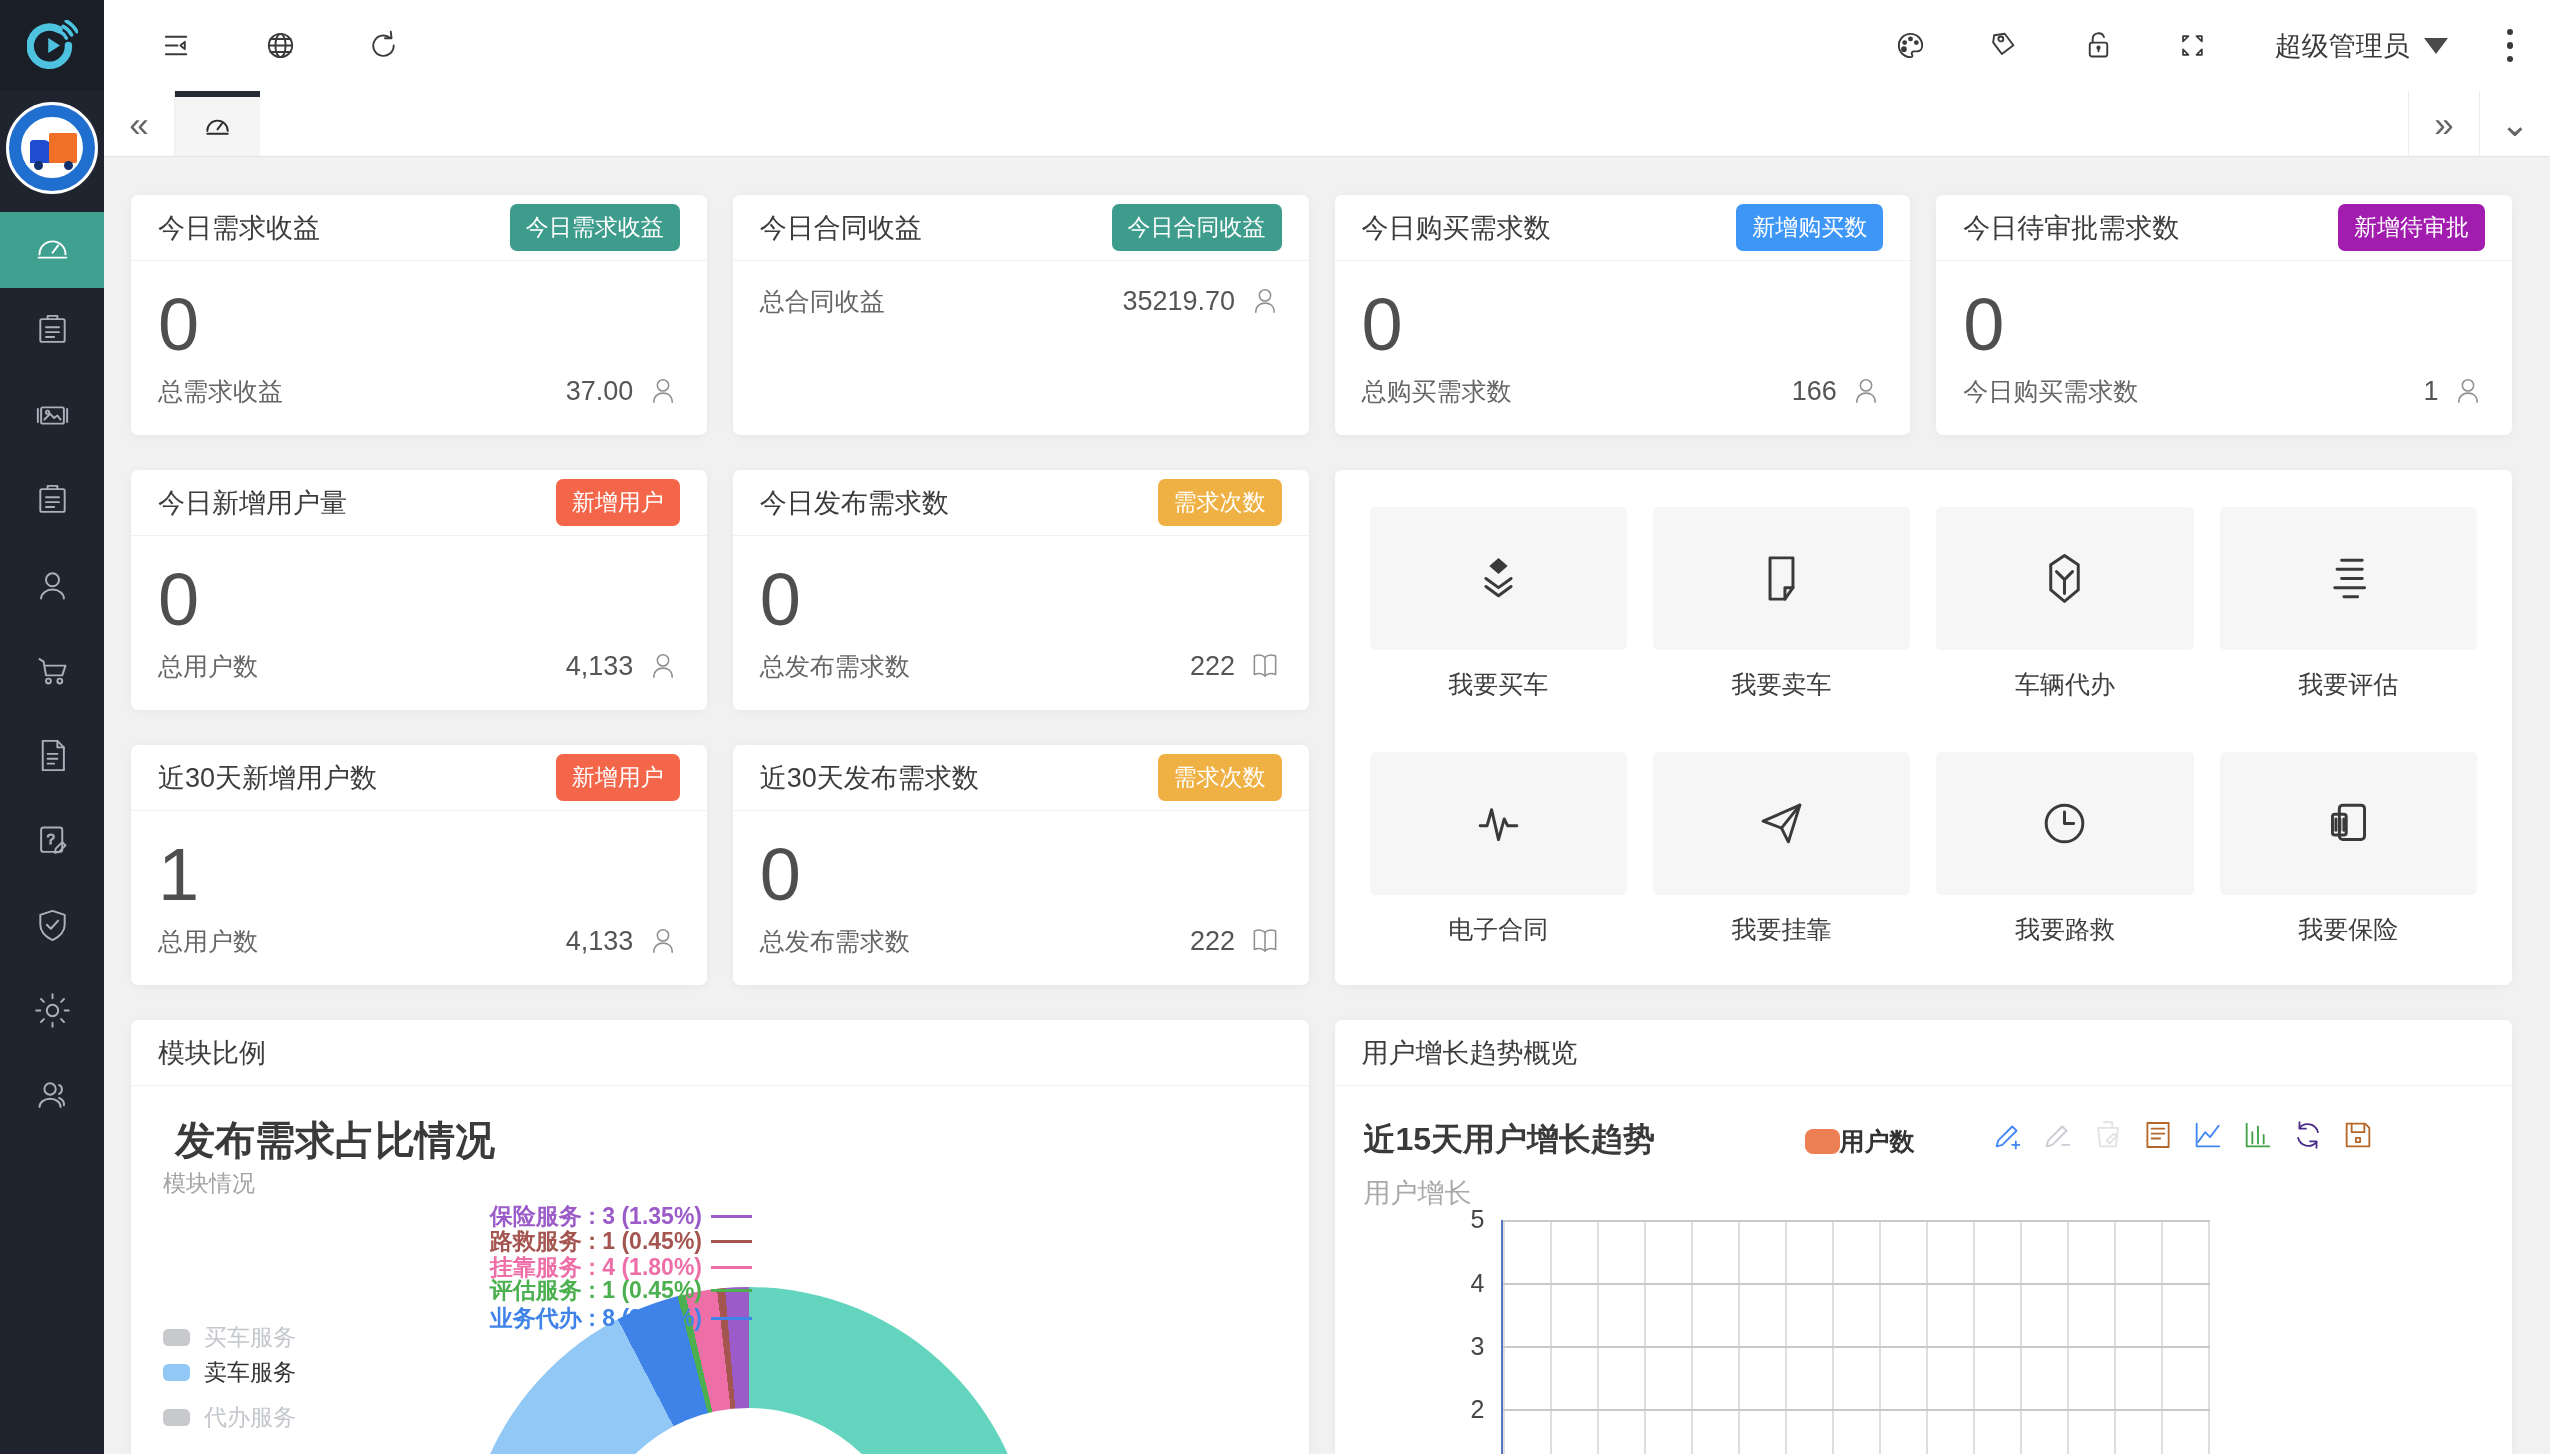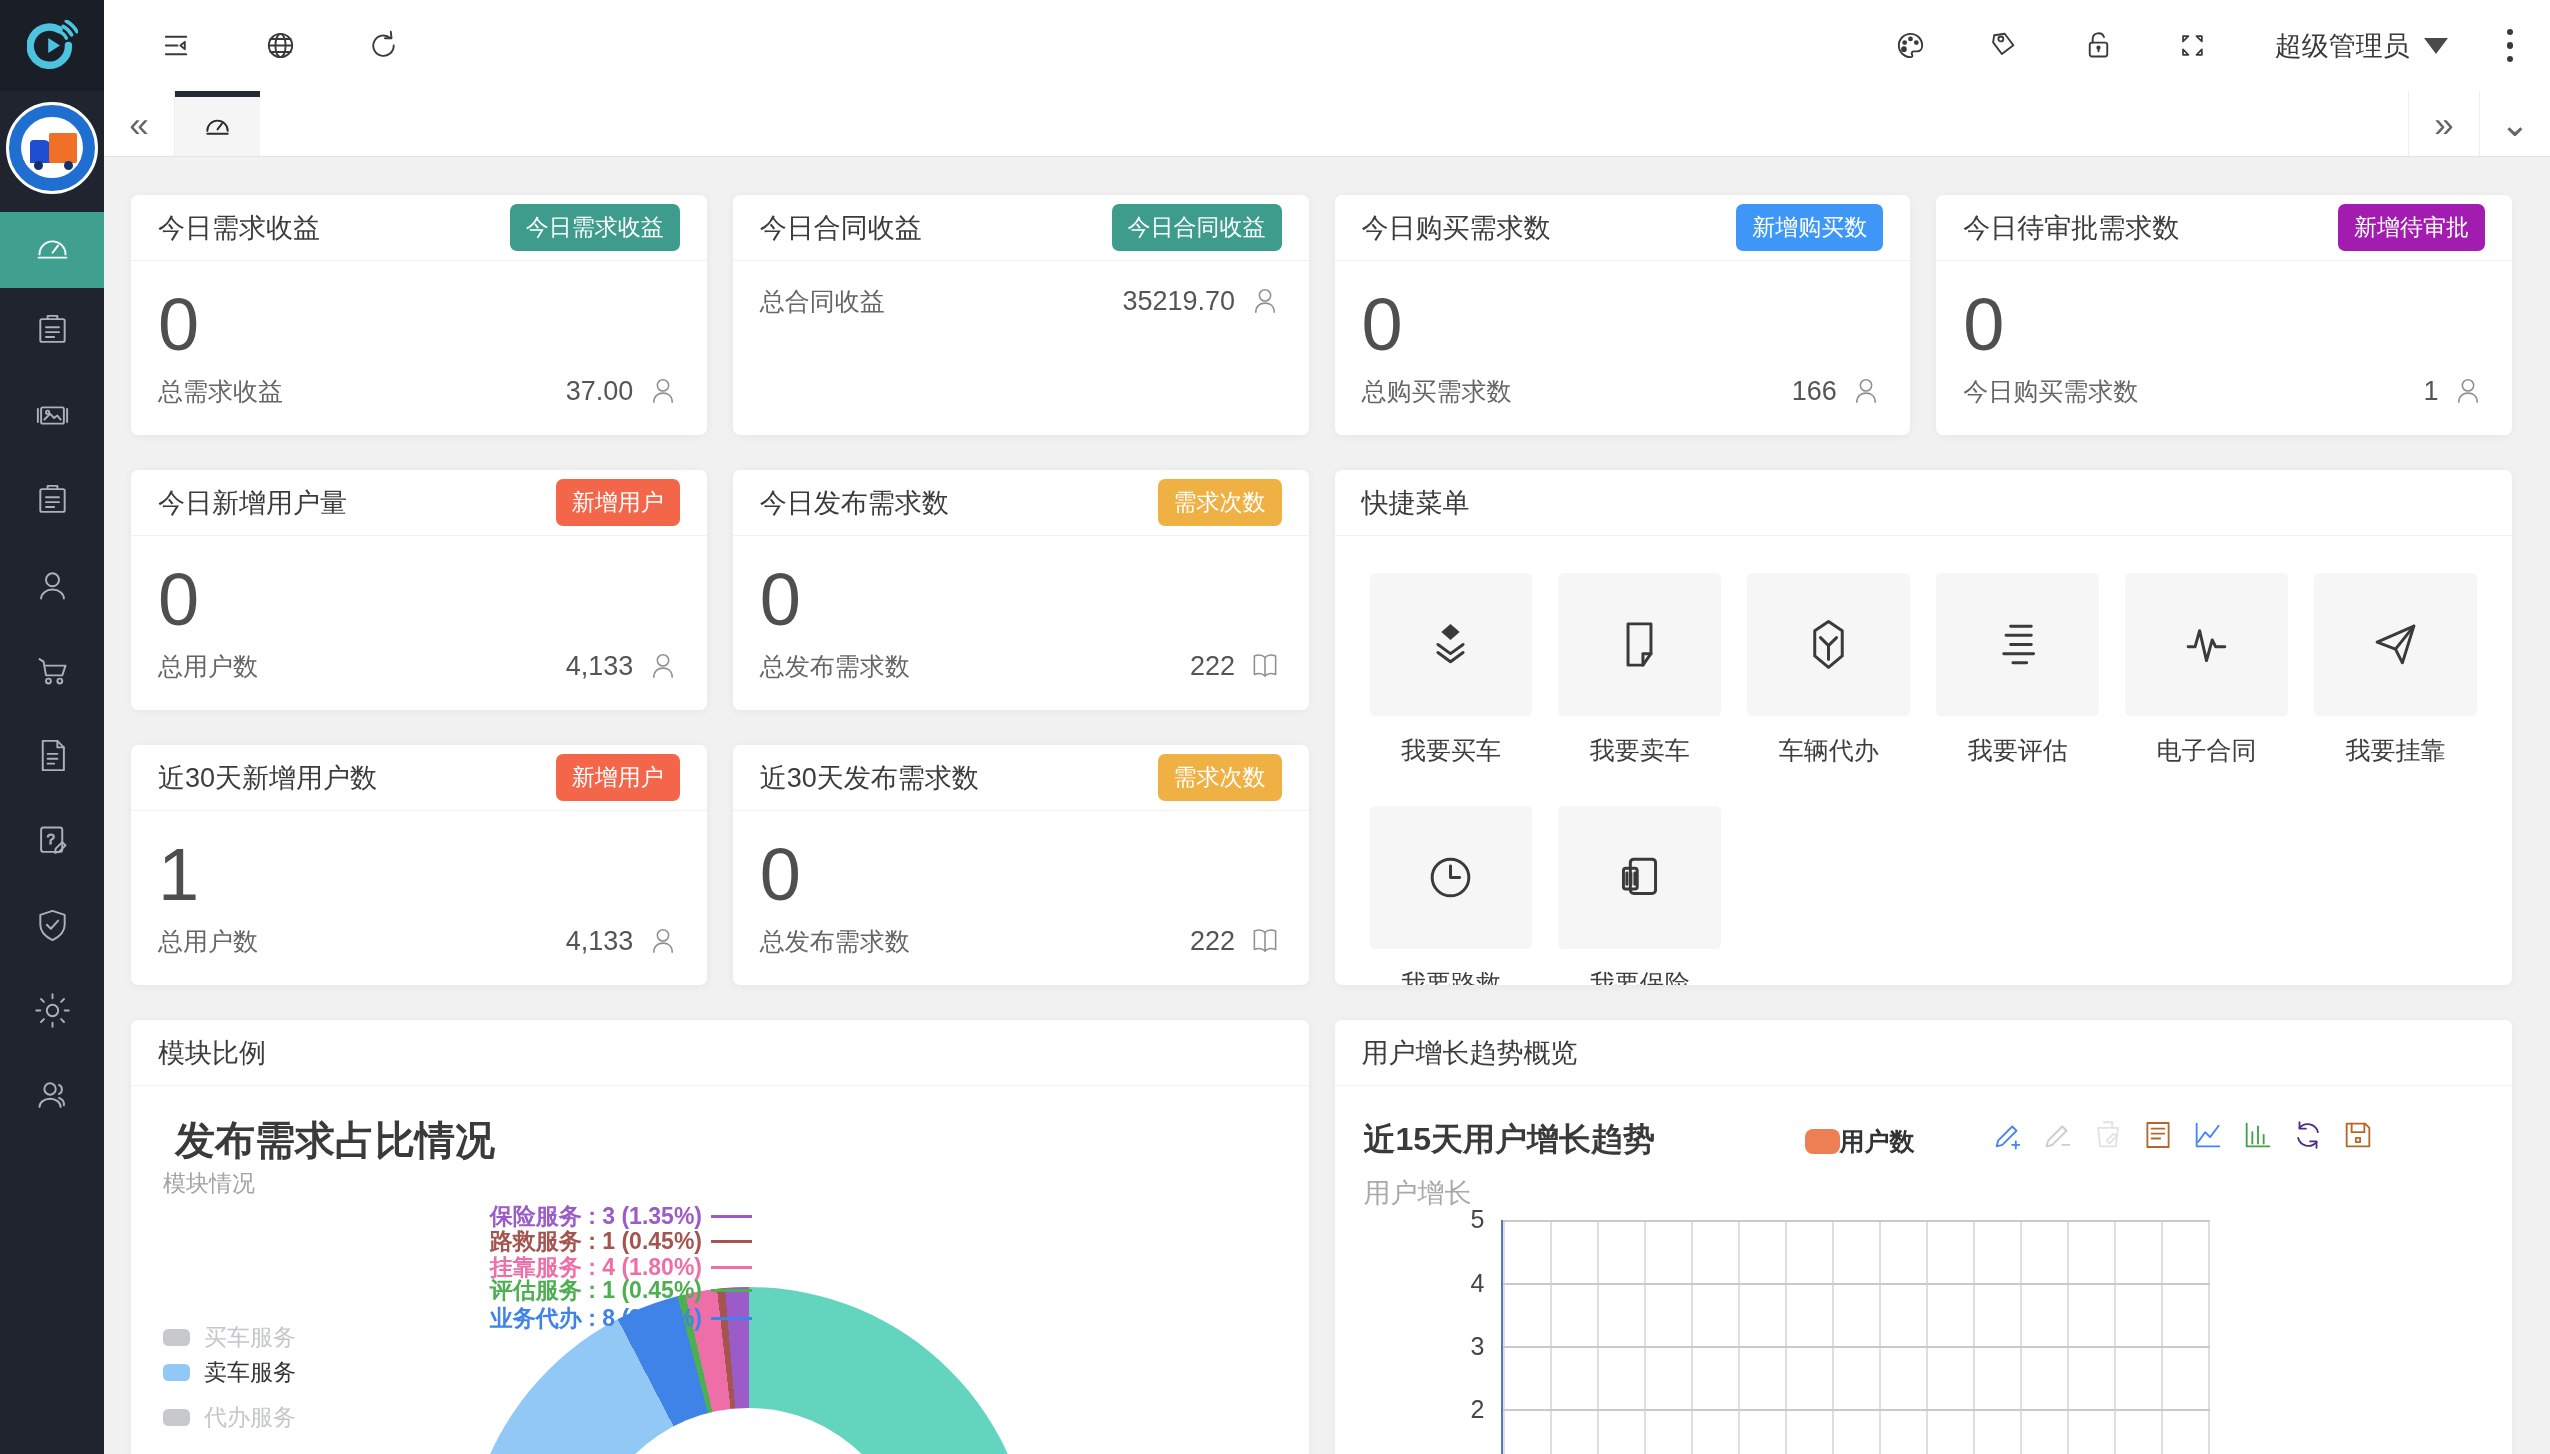--- a/index.html
+++ b/index.html
@@ -53,21 +53,21 @@
   .badge{font-size:23px;color:#fff;padding:8px 16px;border-radius:7px;white-space:nowrap;}
   .card-b{flex:1;display:flex;flex-direction:column;justify-content:space-between;padding:23px 27px 27px;}
   .big-num{font-size:74px;color:#4f4f4f;line-height:1.1;}
   .card-f{display:flex;align-items:center;justify-content:space-between;}
   .f-label{font-size:25px;color:#666;}
   .f-val{font-size:27px;color:#555;display:flex;align-items:center;gap:12.4px;}
   .f-val svg{width:34px;height:34px;stroke:#8f8f8f;fill:none;stroke-width:2.2;stroke-linecap:round;stroke-linejoin:round;}
 
   
   .qm{grid-column:3/5;grid-row:2/4;}
-  .qm-grid{flex:1;display:grid;grid-template-columns:repeat(6,1fr);gap:39px 26px;padding:37px 35px 27px;}
+  .qm-grid{flex:1;display:grid;grid-template-columns:repeat(4,1fr);gap:39px 26px;padding:37px 35px 27px;}
   .q-cell{display:flex;flex-direction:column;align-items:center;cursor:pointer;}
   .q-tile{width:100%;height:143px;background:#f6f6f6;border-radius:5.3px;display:flex;align-items:center;justify-content:center;}
   .q-tile svg{width:55px;height:55px;stroke:#3a3a3a;fill:none;stroke-width:2.6;stroke-linecap:round;stroke-linejoin:round;}
   .q-label{font-size:25px;color:#3e3e3e;margin-top:18px;}
 
   
   .mod{grid-column:1/3;grid-row:4;}
   .mod-body{position:relative;flex:1;overflow:hidden;}
   .pie-title{position:absolute;left:44px;top:27px;font-size:40px;font-weight:bold;color:#3a3a3a;}
   .pie-sub{position:absolute;left:32px;top:82px;font-size:23px;color:#a3a3a3;}
@@ -401,23 +401,20 @@
                   <svg viewBox="0 0 48 48">
                     <path d="M24 12 c-4-4-10-4-15-2 v26 c5-2 11-2 15 2 4-4 10-4 15-2 V10 c-5-2-11-2-15 2z"></path>
                     <path d="M24 12 v26"></path>
                   </svg>
                 </span>
             </div>
           </div>
         </div>
 
         <div class="card qm">
-          <div class="card-h">
-              <span class="card-title">快捷菜单</span>
-            </div>
           <div class="qm-grid">
             <div class="q-cell">
               <div class="q-tile">
                   <svg viewBox="0 0 48 48">
                     <path d="M24 6 l8 7 -8 7 -8-7 z" fill="#3a3a3a" stroke="none"></path>
                     <path d="M13 24 l11 8 11-8 M13 31 l11 8 11-8"></path>
                   </svg>
                 </div>
               <div class="q-label">我要买车</div>
             </div>

